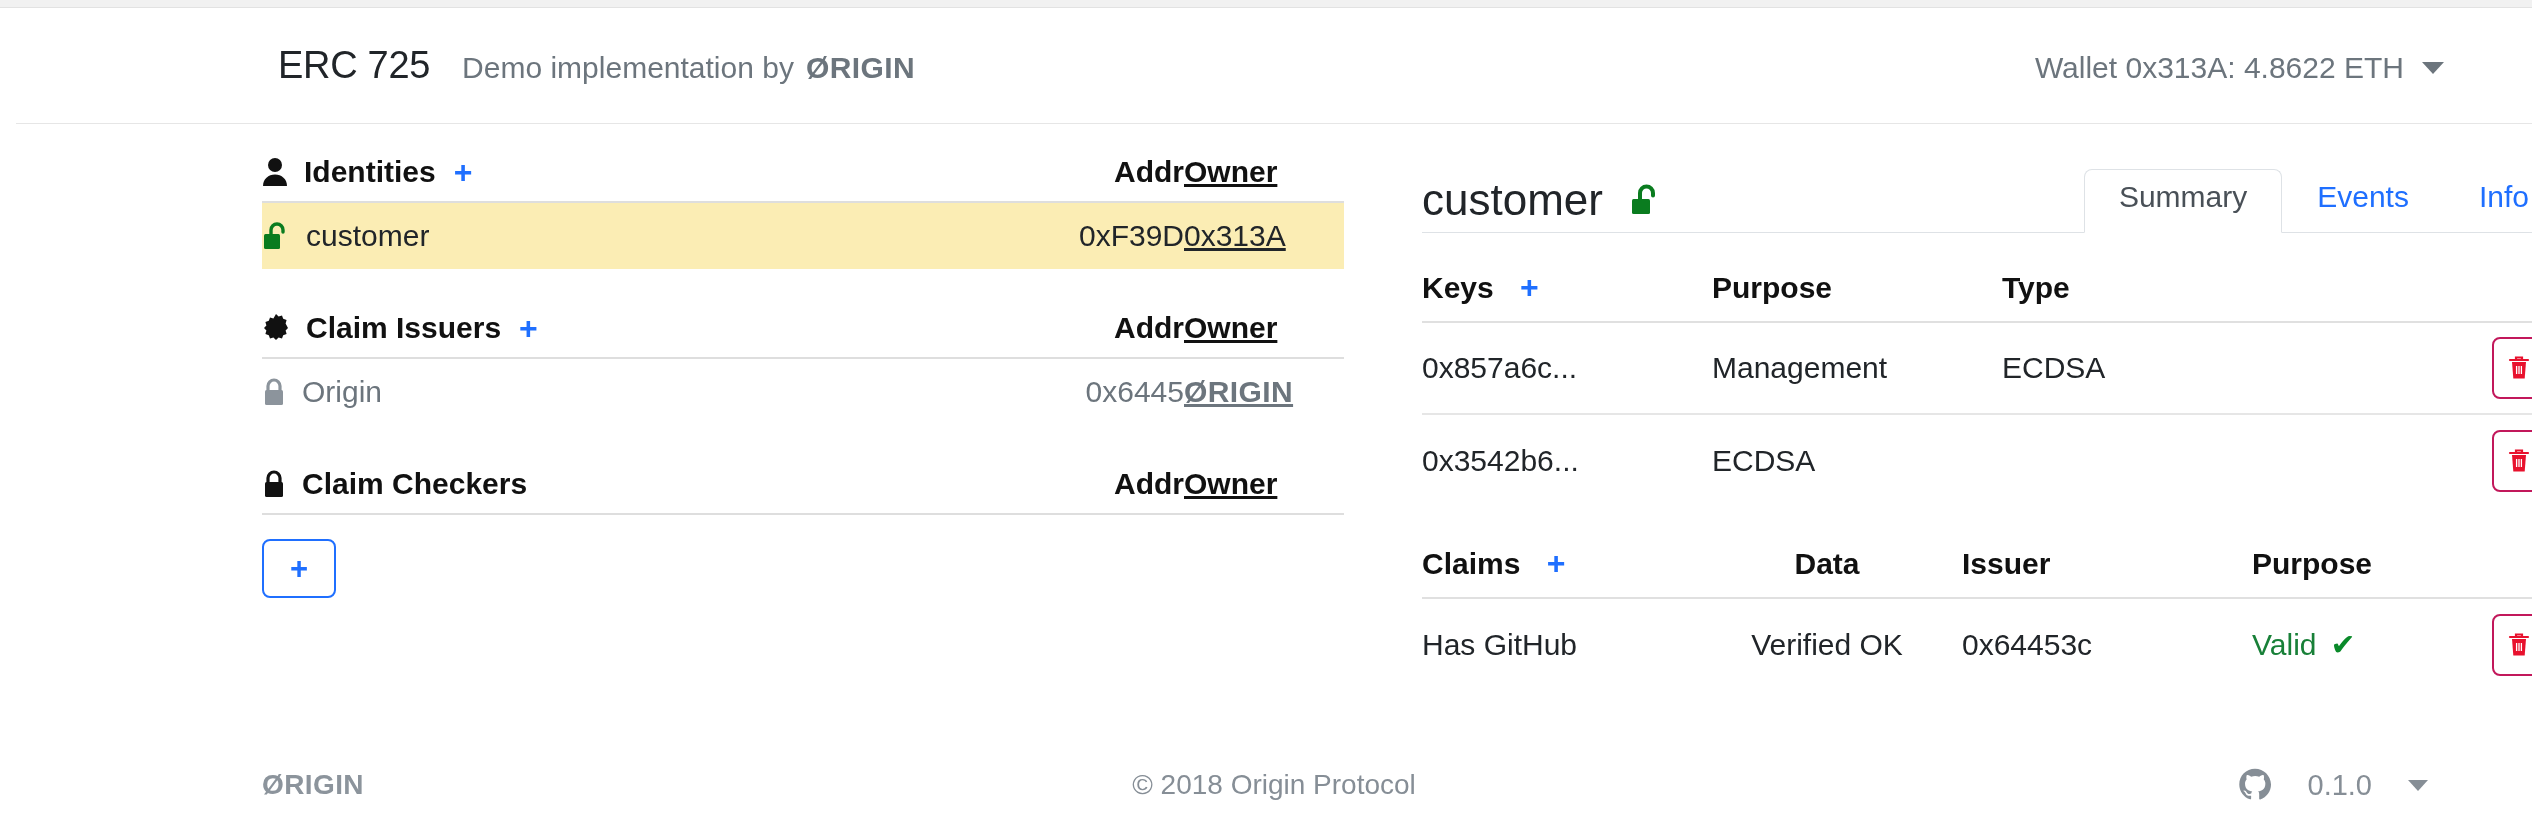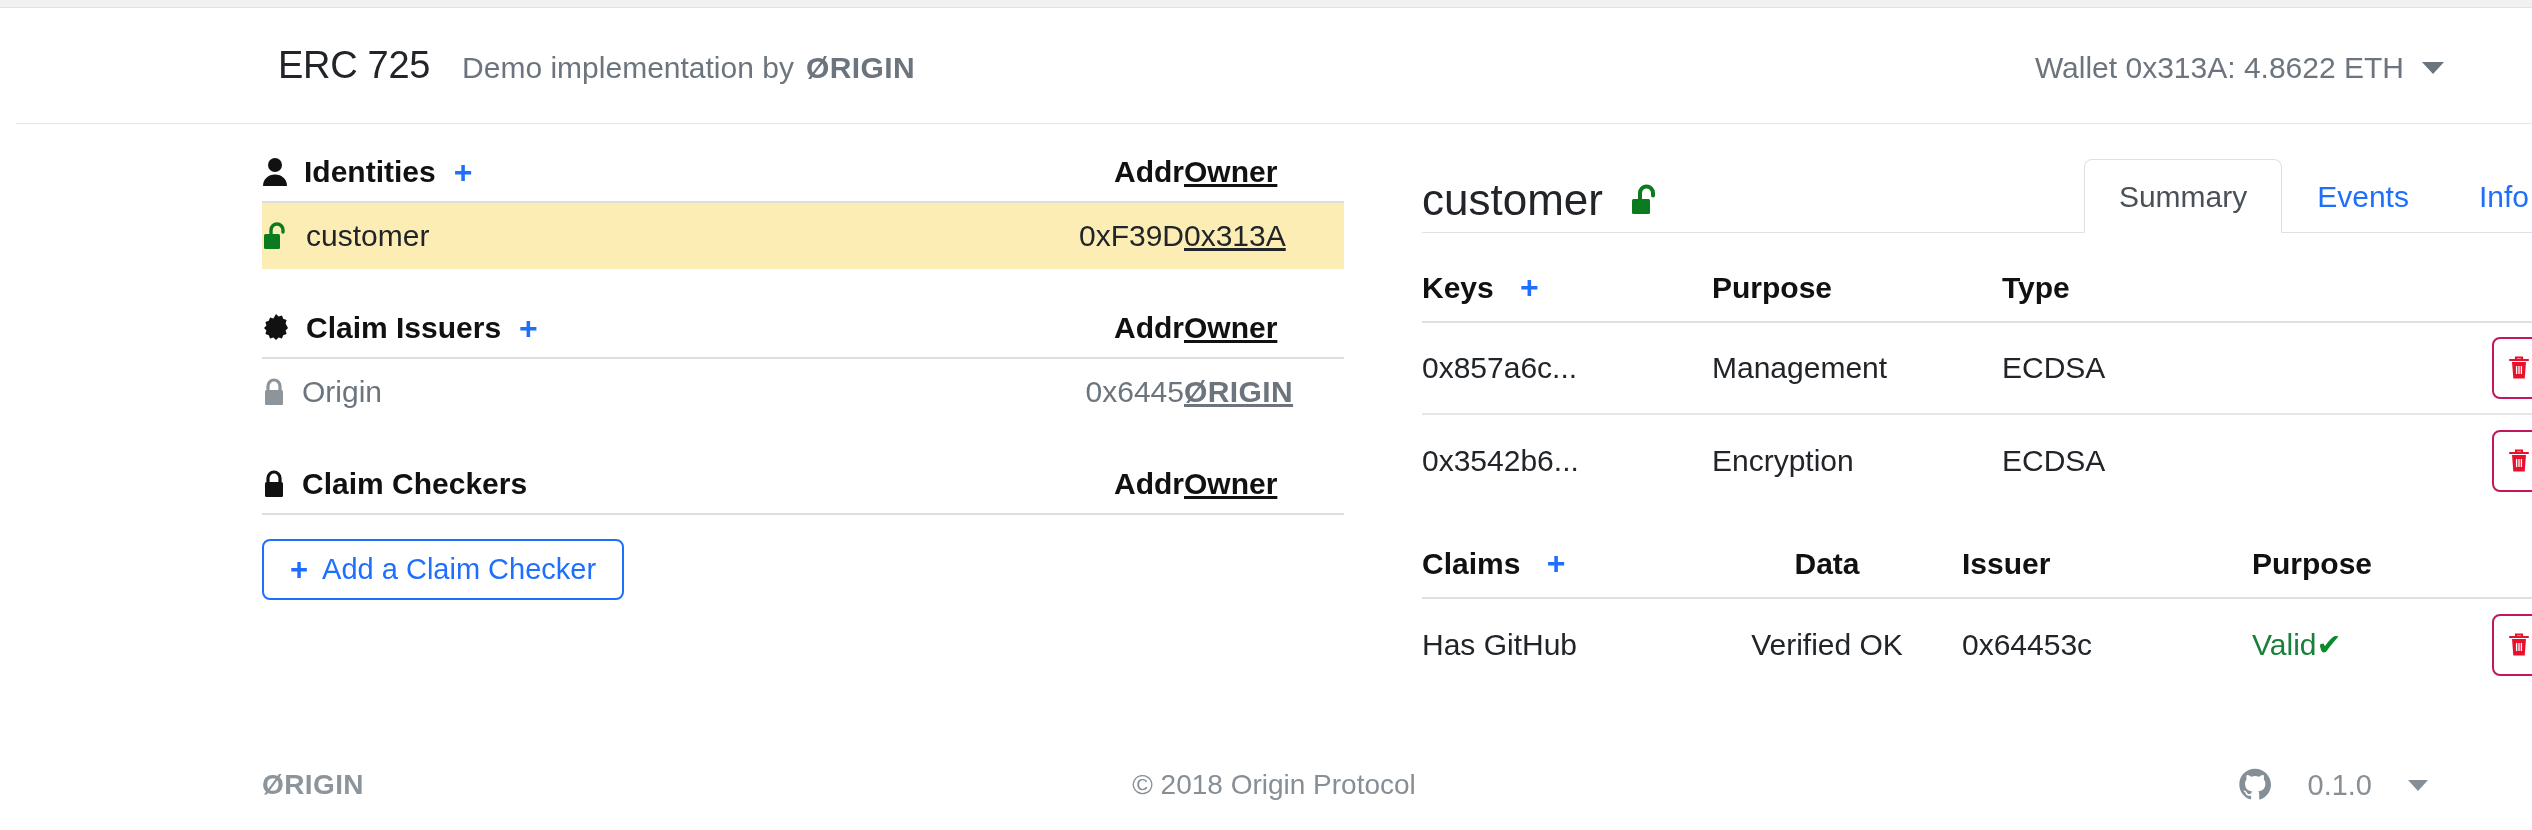--- a/index.html
+++ b/index.html
@@ -104,21 +104,21 @@
 
   
   .rp-head { display: flex; align-items: flex-end; height: 78px; }
   .rp-title {
     font-size: 44px; font-weight: 400; color: #212529; white-space: nowrap;
     display: flex; align-items: center; gap: 26px; padding-bottom: 8px;
   }
   .rp-spacer { flex: 1 1 auto; }
   .tabs { display: flex; align-items: flex-end; gap: 0; }
   .tab {
-    font-size: 30px; padding: 20px 34px 18px 34px; color: #1f6fff; cursor: pointer;
+    font-size: 30px; padding: 10px 34px 18px 34px; color: #1f6fff; cursor: pointer;
     border: 1px solid transparent; white-space: nowrap;
   }
   .tab.active {
     color: #495057; background: #fff;
     border: 1px solid #dee2e6; border-bottom-color: #fff;
     border-radius: 8px 8px 0 0; position: relative; z-index: 2;
   }
   .tabs-rule { height: 1px; background: #dee2e6; width: 100%; margin-top: -1px; }
 
   .tbl { width: 100%; margin-top: 38px; }
@@ -138,21 +138,21 @@
   .k-c3 { width: 290px; flex: 0 0 290px; }
   .k-c4 { flex: 1 1 auto; display: flex; justify-content: flex-end; padding-right: 18px; }
 
   .c-c1 { width: 270px; flex: 0 0 270px; }
   .c-c2 { width: 270px; flex: 0 0 270px; text-align: center; }
   .c-c3 { width: 290px; flex: 0 0 290px; }
   .c-c4 { width: 240px; flex: 0 0 240px; }
   .c-c5 { flex: 1 1 auto; display: flex; justify-content: flex-end; padding-right: 18px; }
 
   .status-valid {
-    color: #188038; display: inline-flex; align-items: center; 
+    color: #188038; display: inline-flex; align-items: center; gap: 14px;
     white-space: nowrap;
   }
   .check { color: #0a8a2a; font-size: 30px; line-height: 1; }
 
   .btn-del {
     width: 54px; height: 62px; border: 2px solid #c2185b; border-radius: 8px;
     background: #fff; display: flex; align-items: center; justify-content: center;
     cursor: pointer; padding: 0;
   }
 
@@ -273,21 +273,20 @@
             </svg>
           </span>
           <span class="sh-title">Claim Checkers</span>
           <span class="sh-spacer"></span>
           <span class="col-addr">Addr</span>
           <span class="col-owner">Owner</span>
         </div>
         <div class="hrule"></div>
         <button class="btn-outline">
           <span class="bp">+</span>
-          <span>Add a Claim Checker</span>
         </button>
       </div>
 
     </div>
 
     <div class="col-gap"></div>
 
     <div class="col-right">
 
       <div class="rp-head">
@@ -333,21 +332,20 @@
                   <path d="M4 7h14l-1.3 16.5H5.3z" fill="#e8112d"></path>
                   <path d="M8.6 11v8M11 11v8M13.4 11v8" stroke="#fff" stroke-width="1.3"></path>
                 </svg>
               </span>
             </button>
           </span>
         </div>
 
         <div class="tbl-row noborder">
           <span class="k-c1">0x3542b6...</span>
-          <span class="k-c2">Encryption</span>
           <span class="k-c3">ECDSA</span>
           <span class="k-c4">
             <button class="btn-del">
               <span>
                 <svg width="22" height="26" viewBox="0 0 22 26">
                   <path d="M2 5h18M8 5V2.5h6V5" fill="none" stroke="#e8112d" stroke-width="2.2" stroke-linecap="round"></path>
                   <path d="M4 7h14l-1.3 16.5H5.3z" fill="#e8112d"></path>
                   <path d="M8.6 11v8M11 11v8M13.4 11v8" stroke="#fff" stroke-width="1.3"></path>
                 </svg>
               </span>

